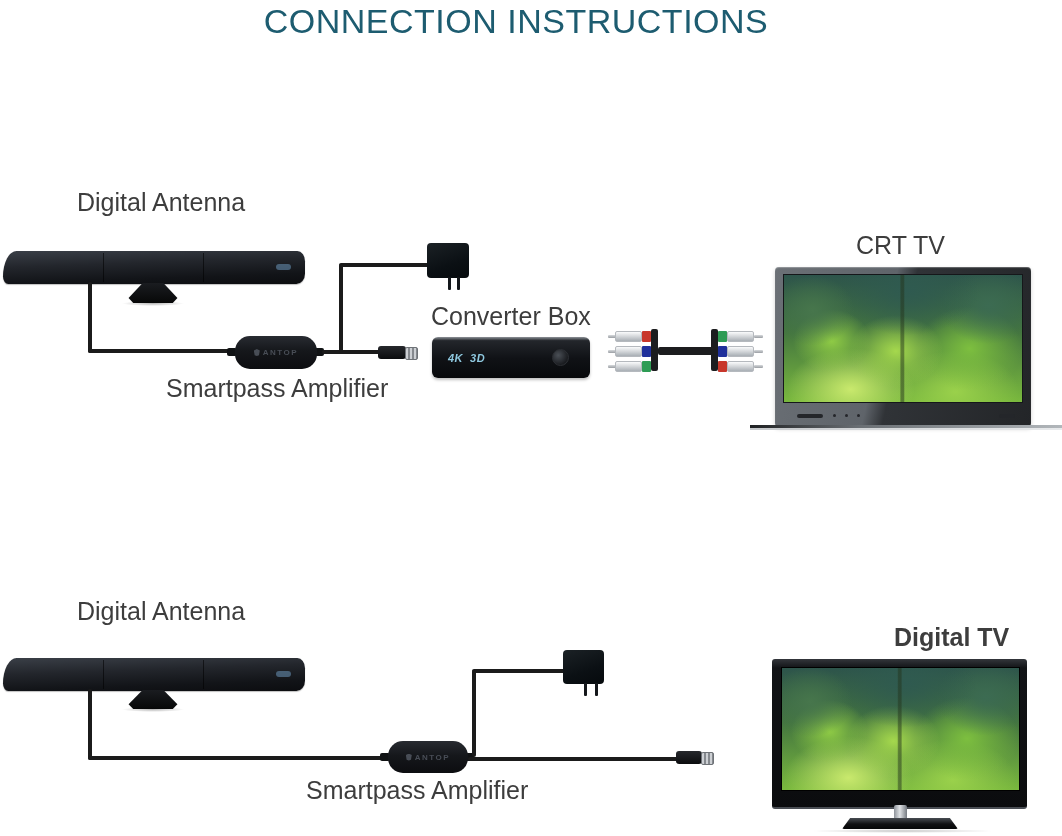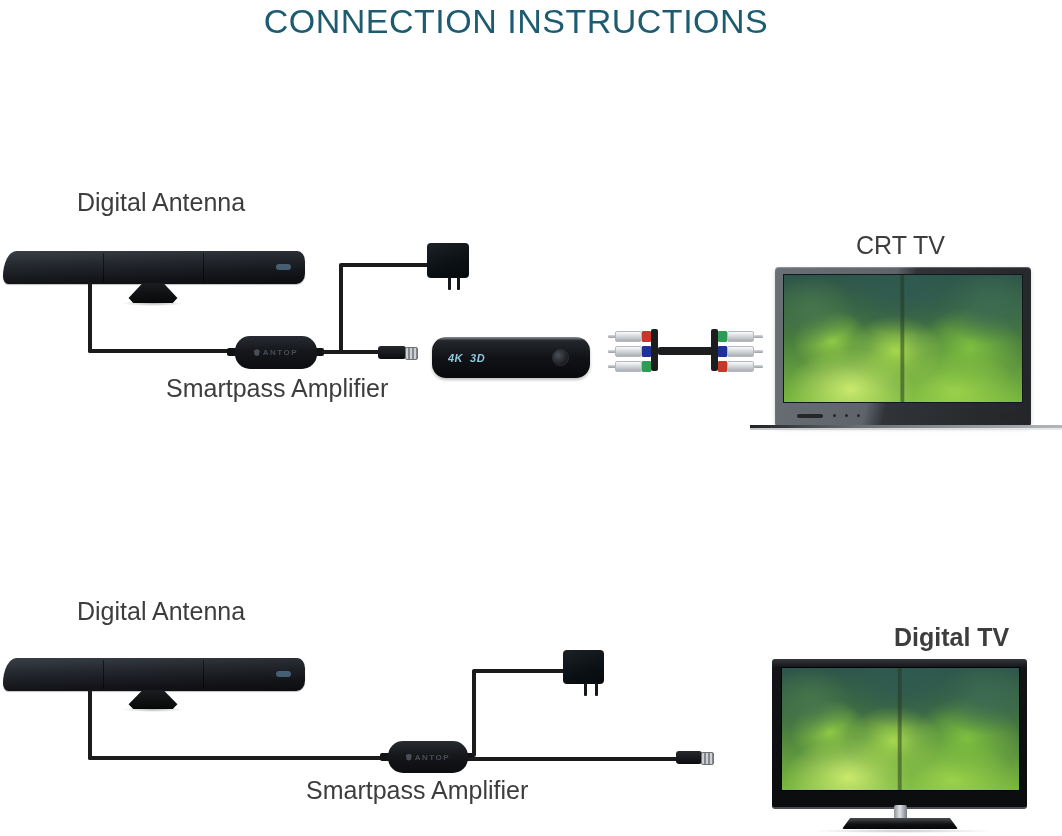--- a/index.html
+++ b/index.html
@@ -40,21 +40,21 @@
   .coax-barrel{background:linear-gradient(180deg,#26282c,#0b0c0e);border-radius:3px;}
   .coax-tip{background:repeating-linear-gradient(90deg,#cdd0d4 0 2px,#85898e 2px 4px);
             border-radius:2px;border:1px solid #6e7277;}
 
   
   .adapter{background:linear-gradient(160deg,#1b2125 0%,#0b1014 60%,#060a0d 100%);border-radius:4px;}
   .prong{width:3px;height:13px;background:#14171b;border-radius:1px;}
 
   
   .converter{background:linear-gradient(180deg,#8d9298 0%,#23262b 9%,#101216 52%,#08090b 100%);
-             border-radius:14px;box-shadow:0 2px 3px rgba(0,0,0,.25);}
+             border-radius:6px;box-shadow:0 2px 3px rgba(0,0,0,.25);}
   .conv-marking{position:absolute;left:16px;top:15px;display:flex;gap:7px;align-items:baseline;
                 font-size:11px;font-weight:700;font-style:italic;color:#8fc9e0;letter-spacing:.5px;}
   .conv-knob{position:absolute;width:15px;height:15px;border-radius:50%;
              background:radial-gradient(circle at 35% 35%,#4a4f56,#1a1c20 70%);
              border:1px solid #2c2f34;}
 
   
   .rca-pin{background:linear-gradient(180deg,#d6d9dc,#9a9ea3);height:3px;border-radius:1px;}
   .rca-barrel{background:linear-gradient(180deg,#fafbfc 0%,#d7dadd 45%,#a9afb5 100%);
               height:11px;border-radius:2px;border:1px solid #b5b9be;box-sizing:border-box;}
@@ -126,20 +126,21 @@
   <div class="abs cable" style="left:322px;top:350px;width:58px;height:4px;"></div>
   <div class="abs coax-barrel" style="left:378px;top:346px;width:28px;height:13px;"></div>
   <div class="abs coax-tip" style="left:405px;top:347px;width:11px;height:11px;"></div>
 
   <div class="abs cable" style="left:339px;top:264px;width:4px;height:89px;"></div>
   <div class="abs cable" style="left:339px;top:263px;width:90px;height:4px;"></div>
   <div class="abs adapter" style="left:427px;top:243px;width:42px;height:35px;"></div>
   <div class="abs prong" style="left:448px;top:277px;"></div>
   <div class="abs prong" style="left:457px;top:277px;"></div>
 
+  <div class="abs label" style="left:431px;top:302px;">Converter Box</div>
   <div class="abs converter" style="left:432px;top:337px;width:158px;height:41px;">
     <div class="conv-marking">
       <span>4K</span>
       <span>3D</span>
     </div>
     <div class="conv-knob" style="left:120px;top:12px;"></div>
   </div>
 
   <div class="abs" style="left:608px;top:326px;width:156px;height:48px;">
 

